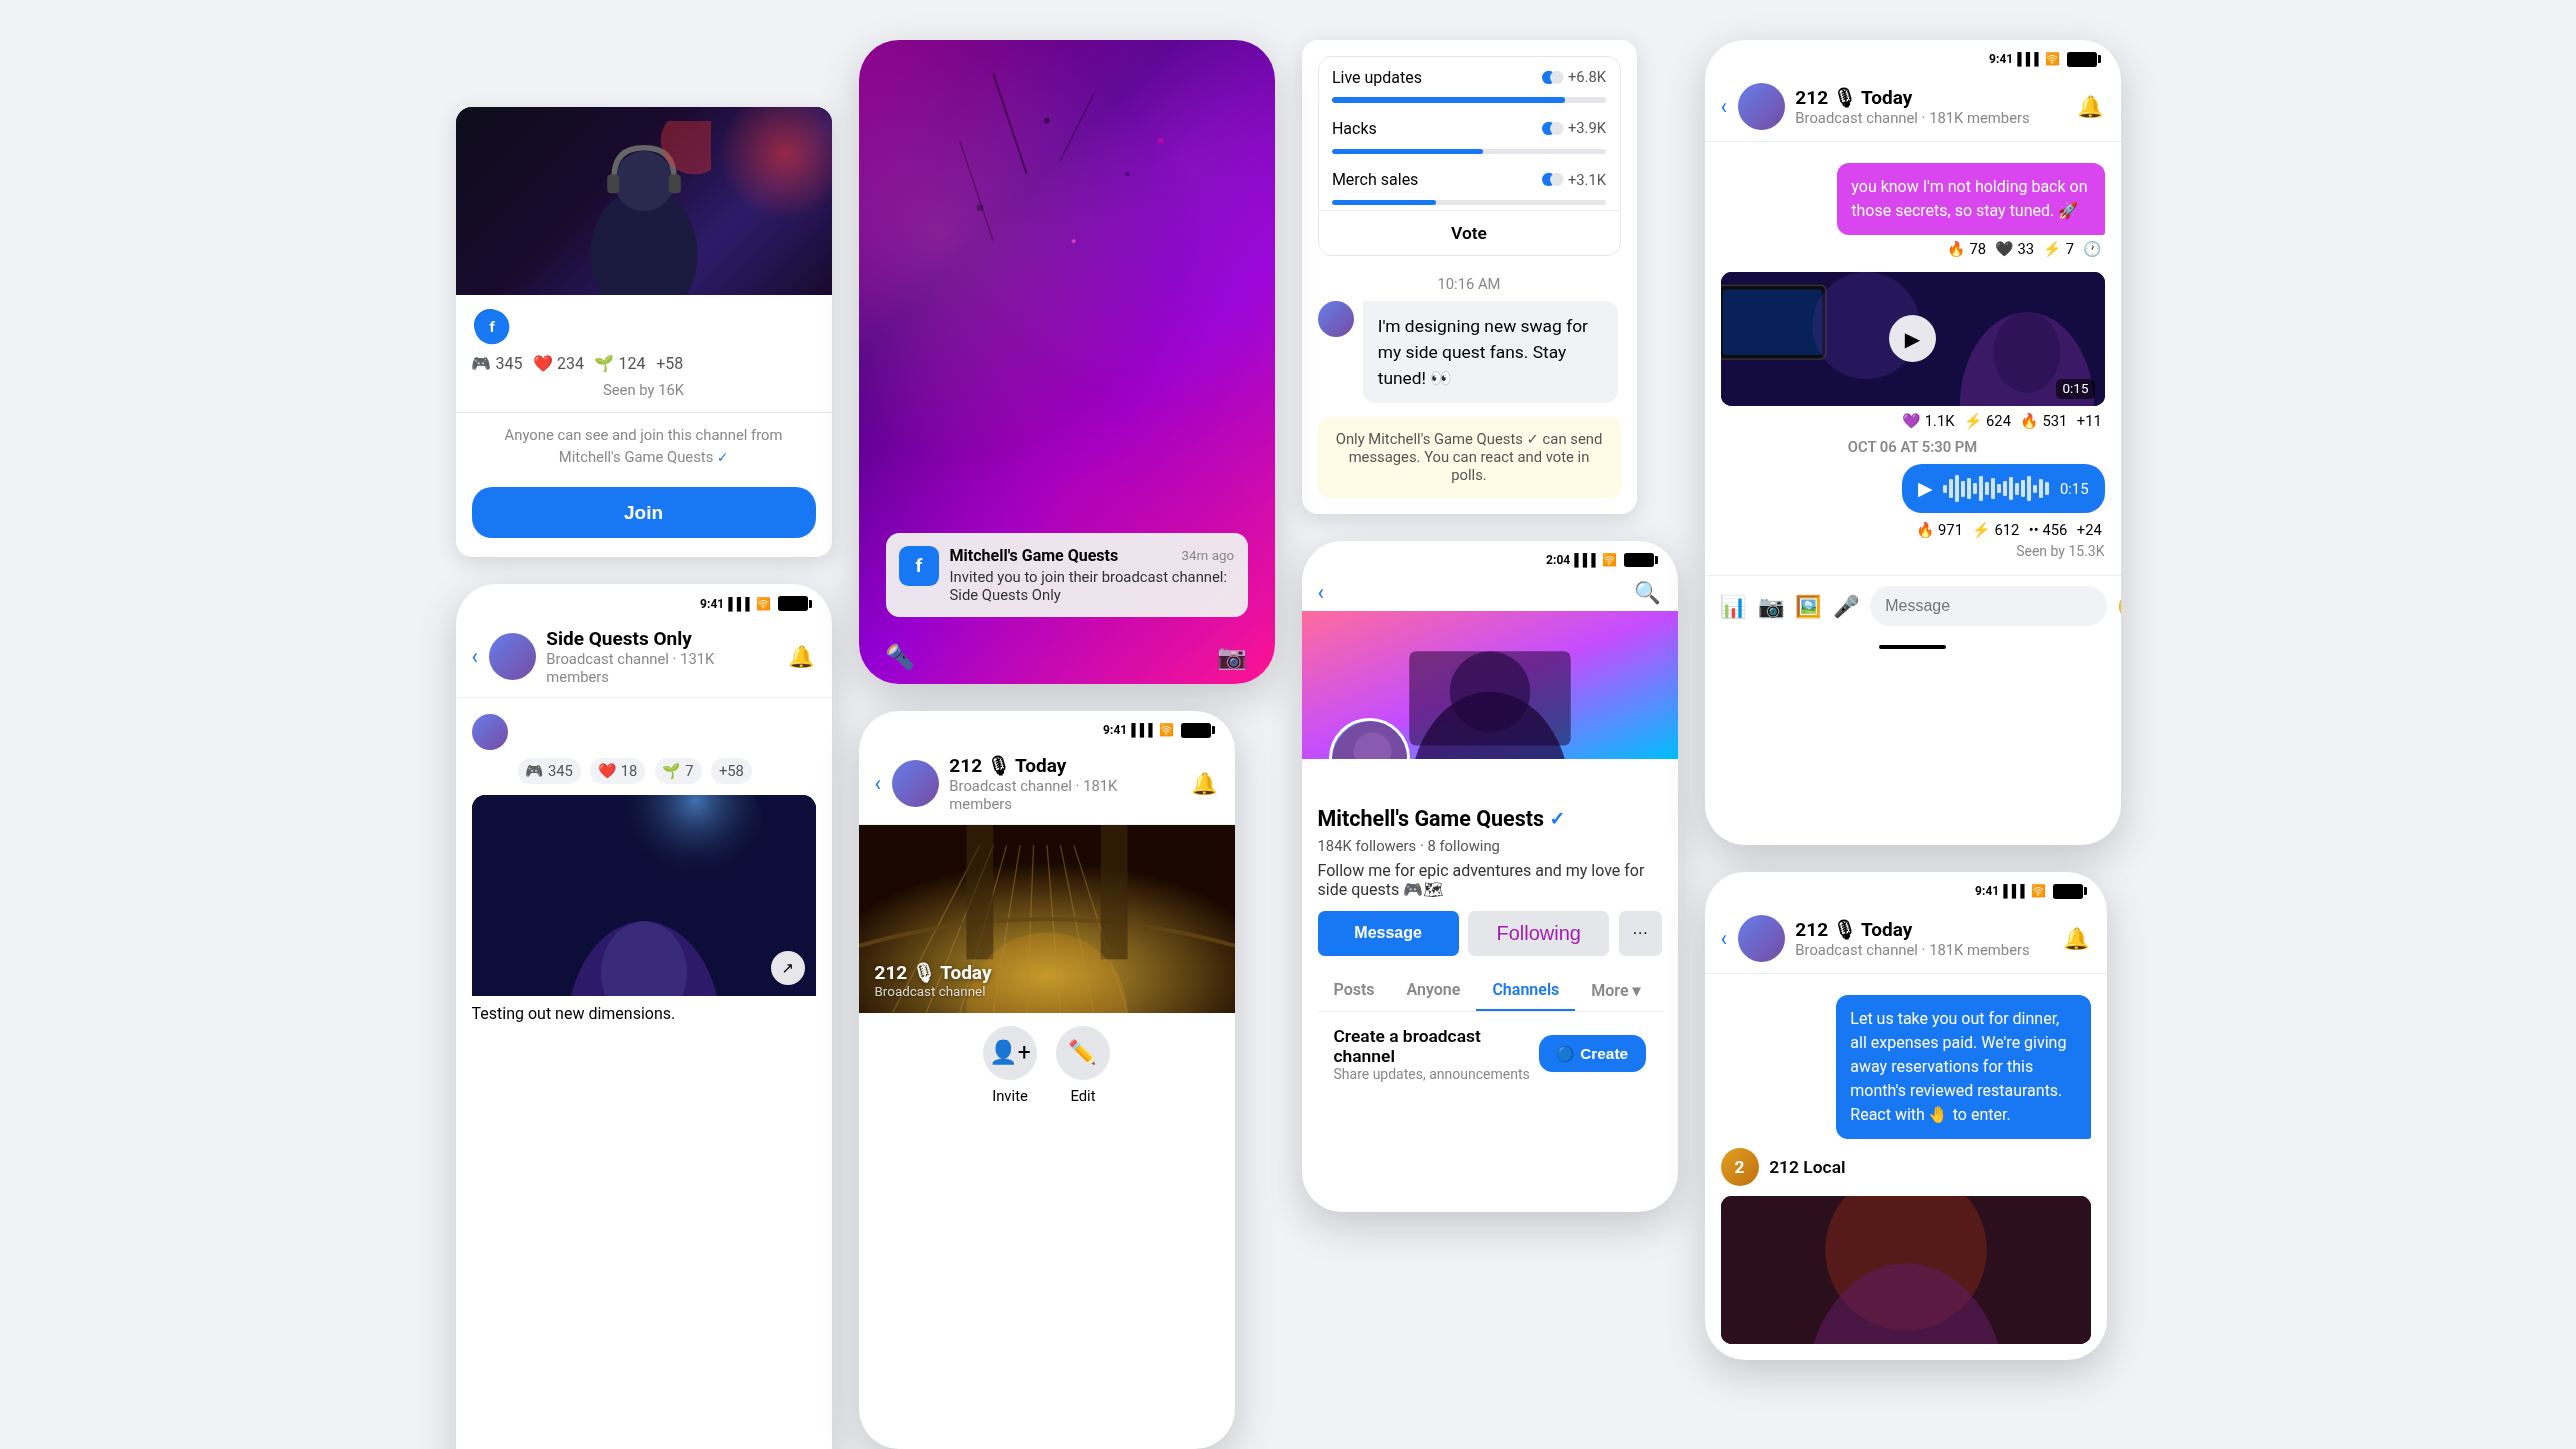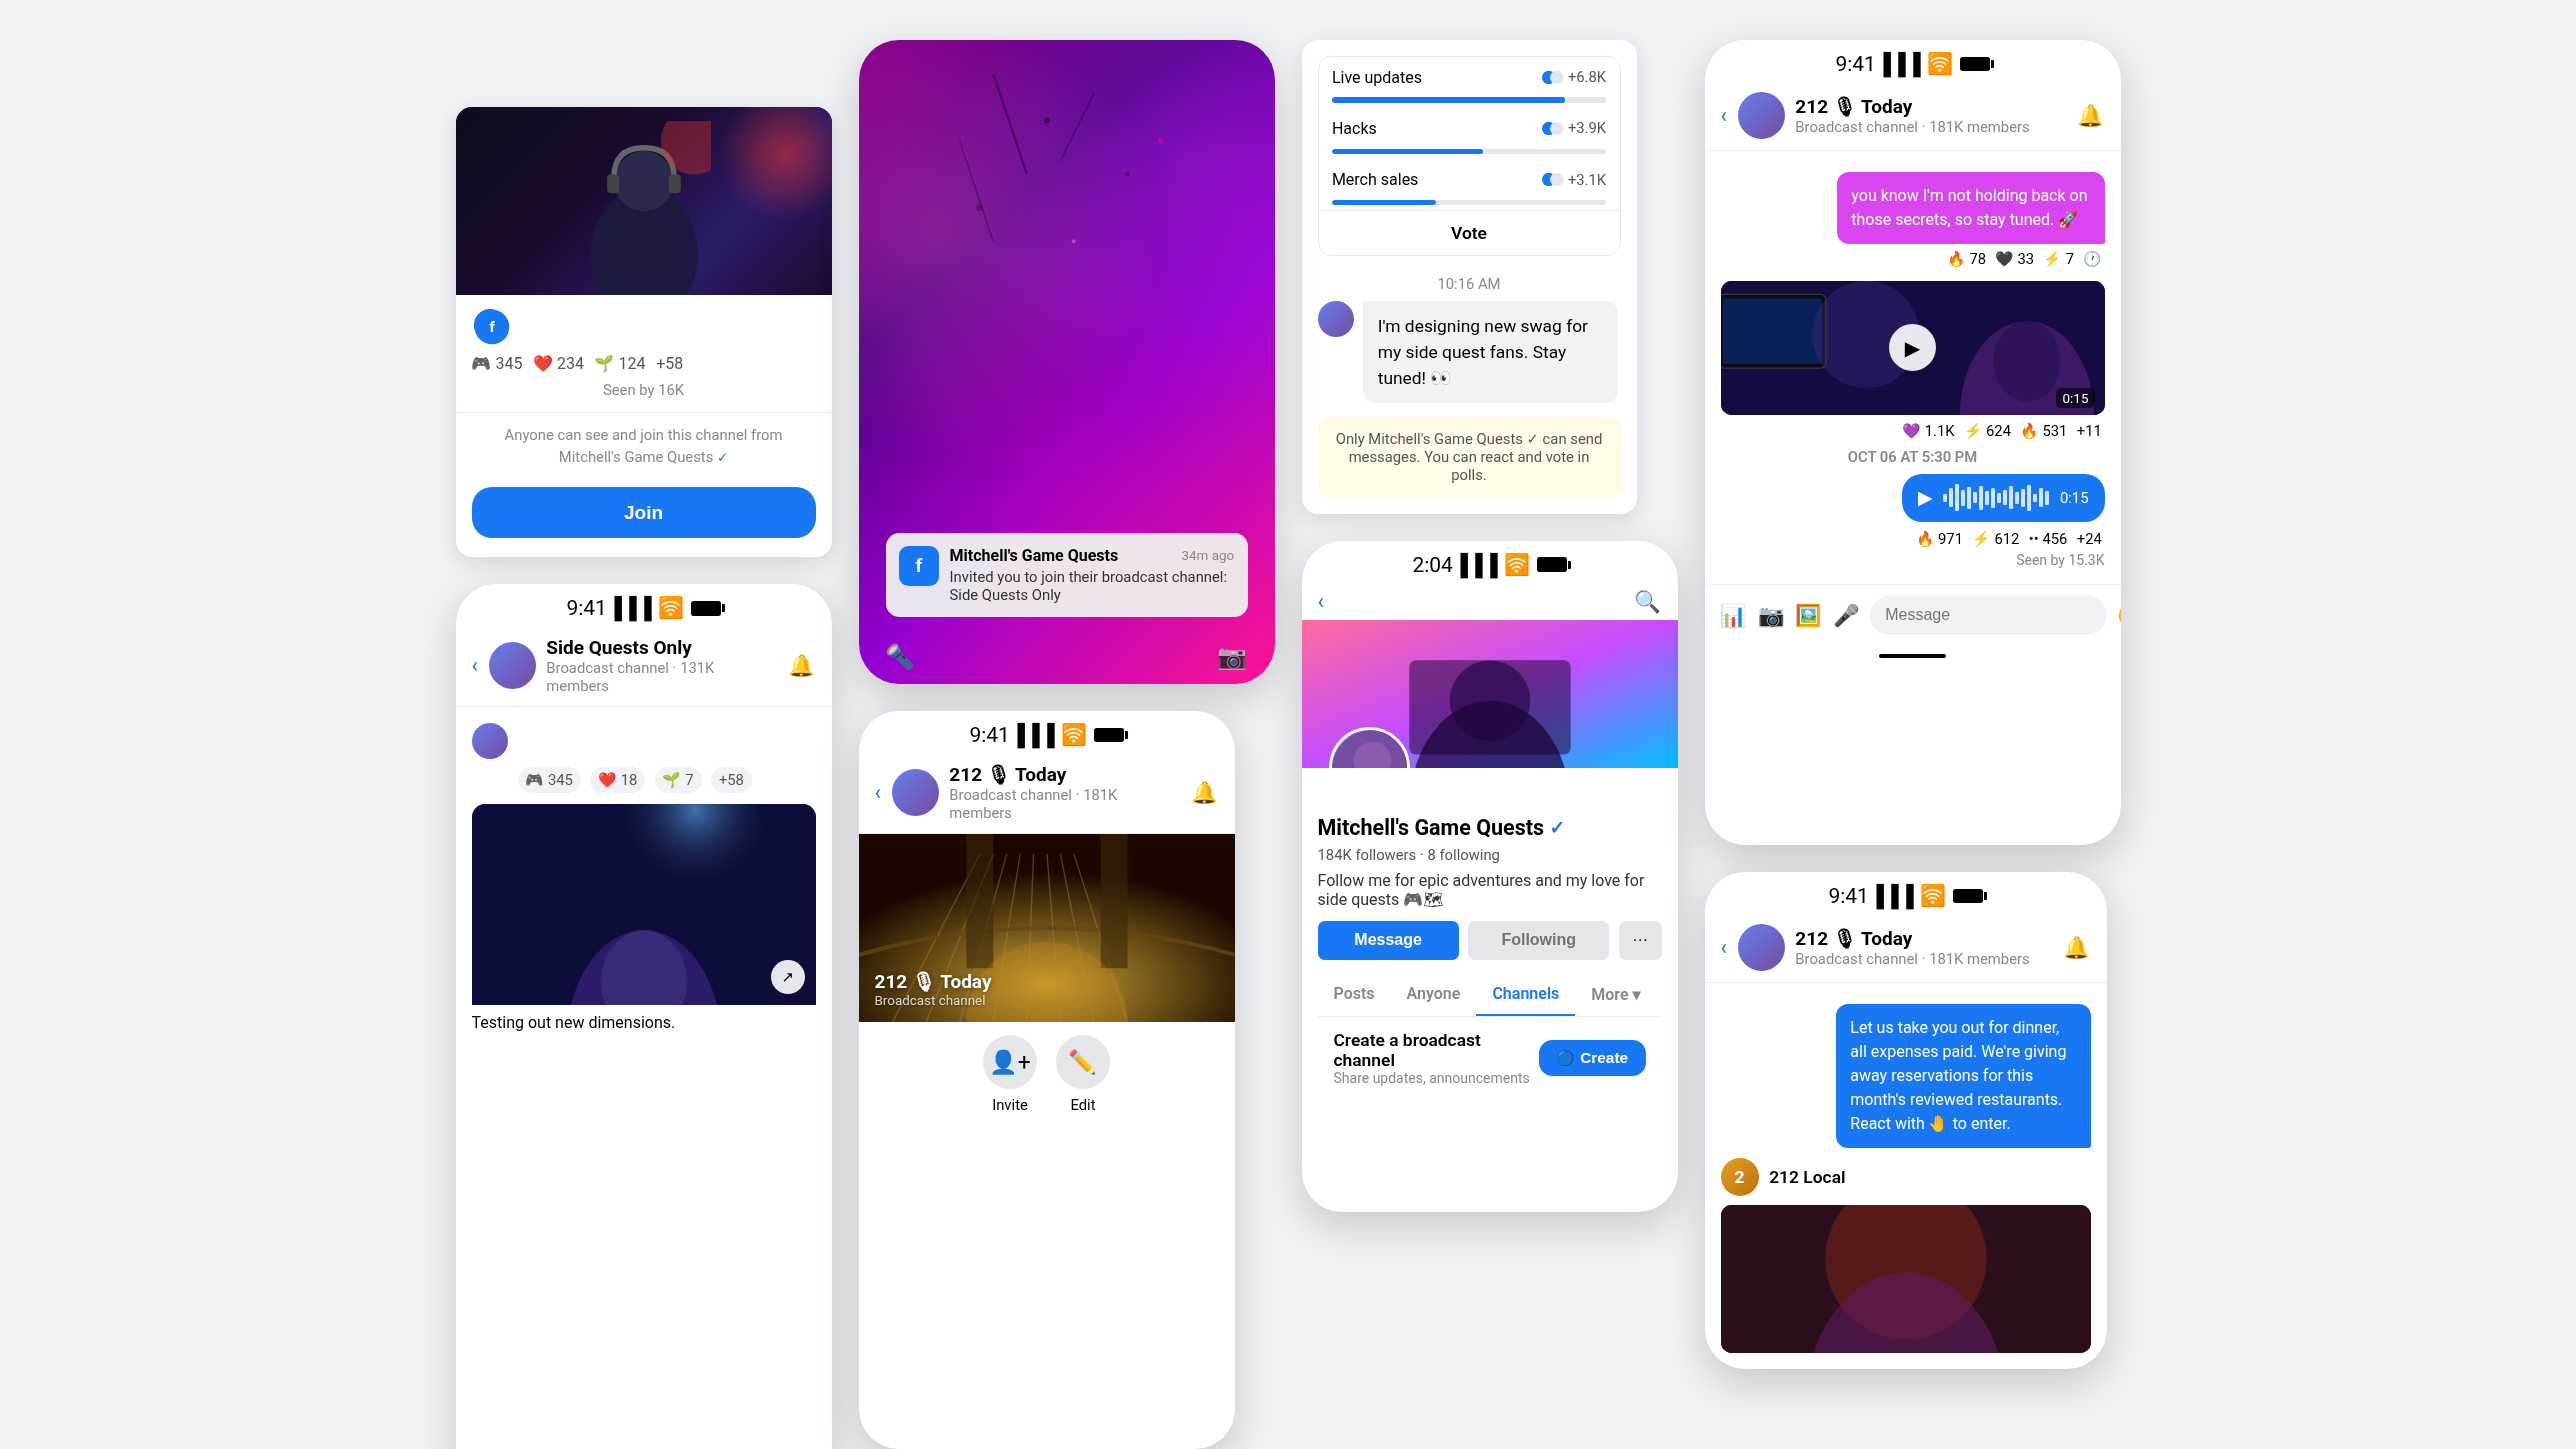--- a/index.html
+++ b/index.html
@@ -43,25 +43,25 @@
       width: 416px;
       height: 644px;
     }
     .phone-profile {
       width: 376px;
       min-height: 671px;
     }
 
     .status-bar {
       display: flex;
-      justify-content: center;
+      justify-content: flex-end;
       align-items: center;
       padding: 12px 24px 5.4px;
-      font-size: 21px;
-      font-weight: 400;
+      font-size: 12px;
+      font-weight: 700;
     }
     .status-icons { display: flex; gap: 6.7px; align-items: center; }
     .battery { background: #000; border-radius: 2.7px; width: 29.5px; height: 14.8px; position: relative; display: inline-block; }
     .battery::after { content: ''; position: absolute; right: -4px; top: 50%; transform: translateY(-50%); width: 2.7px; height: 8px; background: #000; border-radius: 0 1.3px 1.3px 0; }
     .channel-card {
       background: #fff;
       border-radius: 16px;
       padding: 0;
       overflow: hidden;
       width: 376px;
@@ -353,26 +353,26 @@
       border: none;
       border-radius: 6.7px;
       padding: 10.7px;
       font-size: 16px;
       font-weight: 600;
       cursor: pointer;
     }
     .btn-following {
       flex: 1;
       background: #e4e6ea;
-      color: #737373;
+      color: #a21caf;
       border: none;
       border-radius: 6.7px;
       padding: 10.7px;
-      font-size: 16px;
-      font-weight: 700;
+      font-size: 20px;
+      font-weight: 400;
       cursor: pointer;
     }
     .btn-more {
       background: #e4e6ea;
       border: none;
       border-radius: 6.7px;
       padding: 10.7px 13.4px;
       font-size: 16px;
       cursor: pointer;
     }

